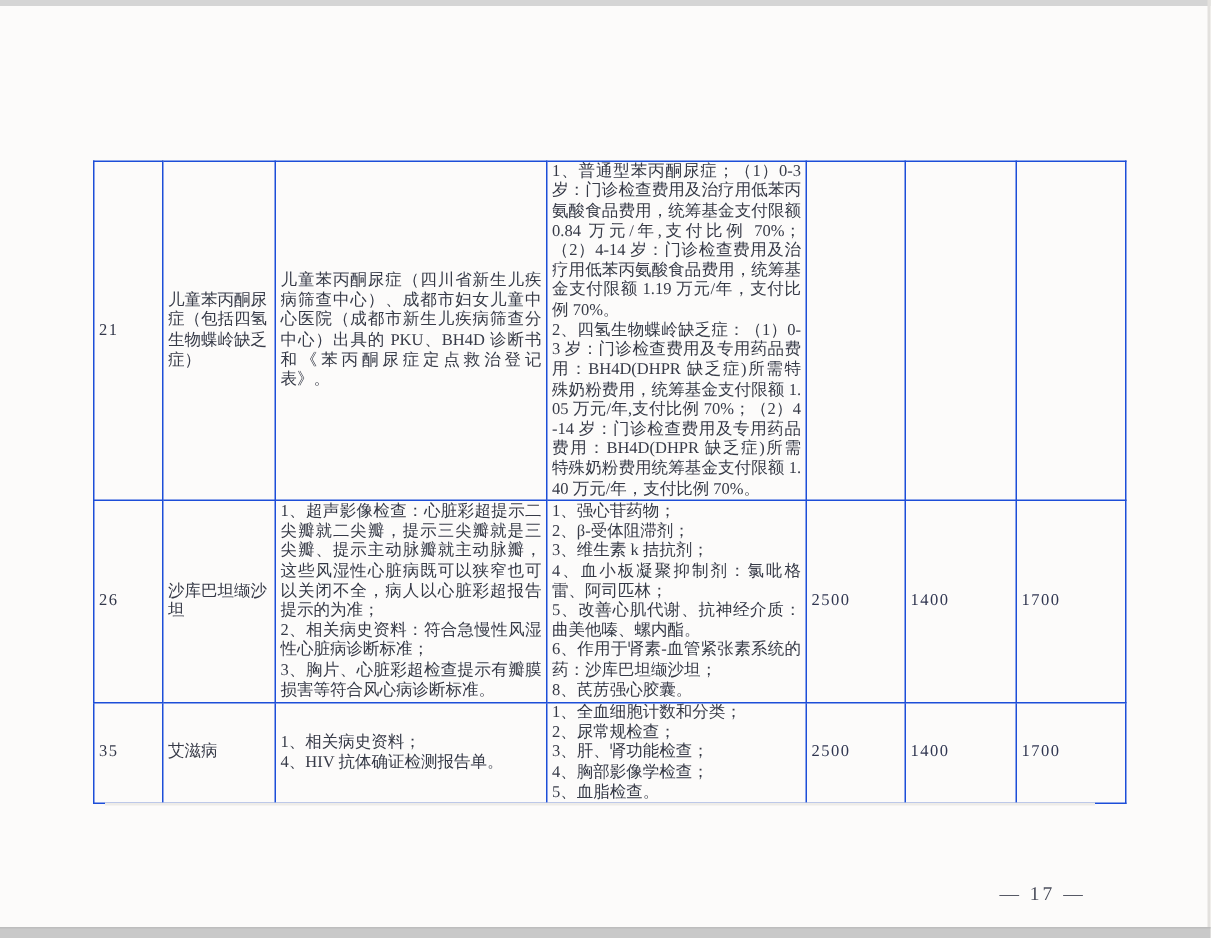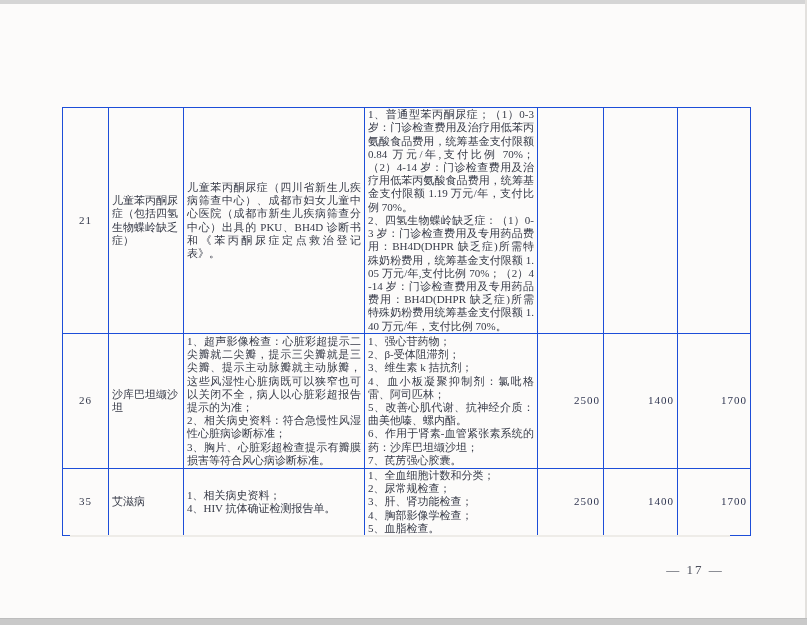--- a/index.html
+++ b/index.html
@@ -49,52 +49,51 @@
     vertical-align: middle;
     font-size: 11px;
     line-height: 13.2px;
     padding: 0 3px;
     overflow: hidden;
   }
   tr.r21 { height: 226px; }
   tr.r22 { height: 135px; }
   tr.r23 { height: 52px; }
   td.c-no {
-    text-align: center;
     font-size: 13px;
     color: #33384a;
     letter-spacing: 1px;
   }
   td.c-disease {
     text-align: left;
     word-break: break-all;
     padding: 0 2px;
   }
   td.c-text {
     text-align: justify;
     white-space: pre-line;
     word-break: break-all;
     vertical-align: middle;
   }
   td.tight { line-height: 10.4px; font-family: Liberation Serif, serif; }
   td.c-num {
-    text-align: right;
+    text-align: left;
     font-size: 12px;
     letter-spacing: 1px;
     color: #2f3550;
   }
   .scan-smudge {
     position: absolute;
     left: 70px; top: 531px;
     width: 660px; height: 2px;
     background: #eeece8;
   }
   .page-number {
     position: absolute;
-    left: 650px; top: 558px;
+    left: 650px; top: 584px;
     width: 90px;
     text-align: center;
     font-size: 13px;
     color: #4c4f5c;
     letter-spacing: 2px;
   }
 </style>
 </head>
 <body>
 
@@ -128,21 +127,21 @@
         <td class="c-disease">沙库巴坦缬沙坦</td>
         <td class="c-text">1、超声影像检查：心脏彩超提示二尖瓣就二尖瓣，提示三尖瓣就是三尖瓣、提示主动脉瓣就主动脉瓣，这些风湿性心脏病既可以狭窄也可以关闭不全，病人以心脏彩超报告提示的为准；
 2、相关病史资料：符合急慢性风湿性心脏病诊断标准；
 3、胸片、心脏彩超检查提示有瓣膜损害等符合风心病诊断标准。</td>
         <td class="c-text">1、强心苷药物；
 2、β-受体阻滞剂；
 3、维生素 k 拮抗剂；
 4、血小板凝聚抑制剂：氯吡格雷、阿司匹林；
 5、改善心肌代谢、抗神经介质：曲美他嗪、螺内酯。
 6、作用于肾素-血管紧张素系统的药：沙库巴坦缬沙坦；
-7、芪苈强心胶囊。</td>
+8、芪苈强心胶囊。</td>
         <td class="c-num">2500</td>
         <td class="c-num">1400</td>
         <td class="c-num">1700</td>
       </tr>
       <tr class="r23">
         <td class="c-no">35</td>
         <td class="c-disease">艾滋病</td>
         <td class="c-text">1、相关病史资料；
 4、HIV 抗体确证检测报告单。</td>
         <td class="c-text tight">1、全血细胞计数和分类；

